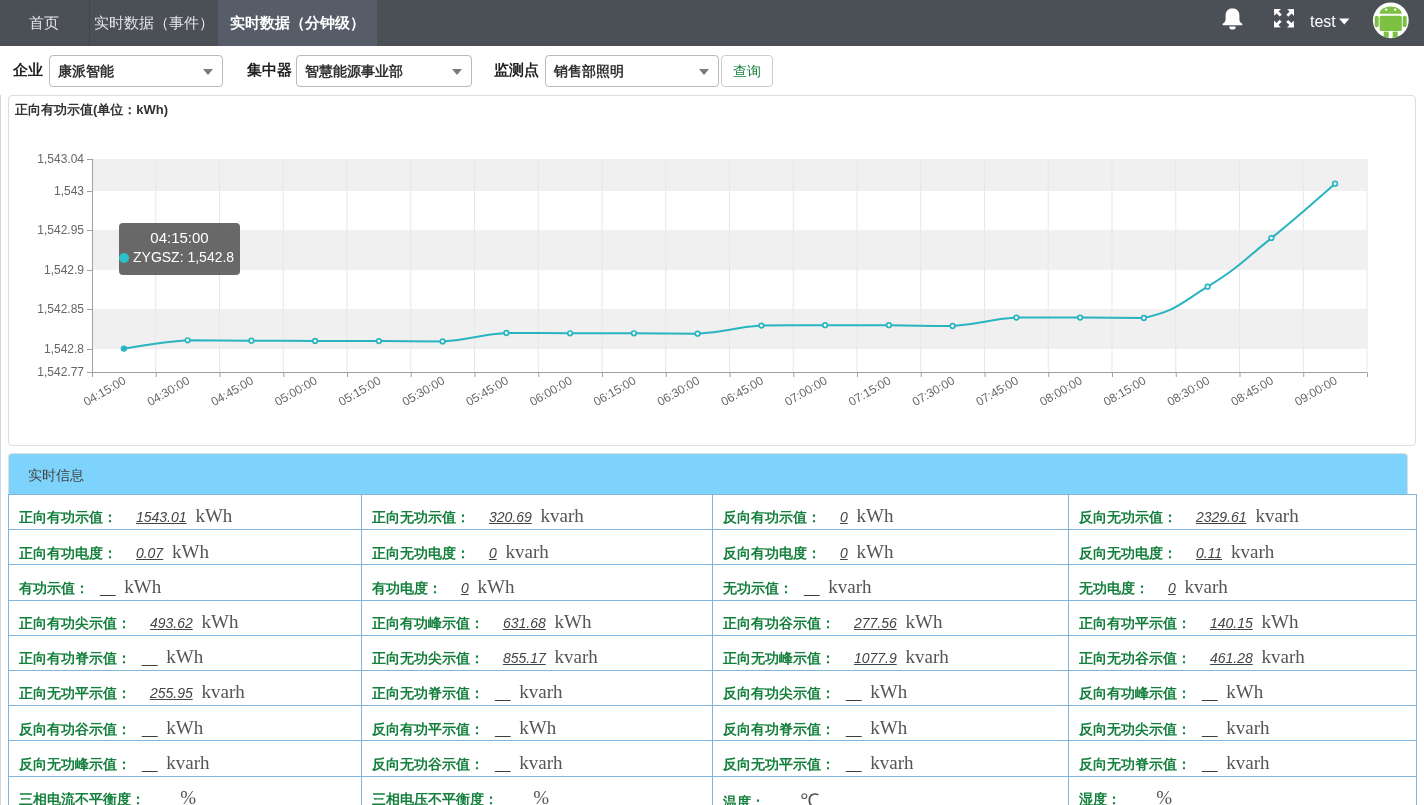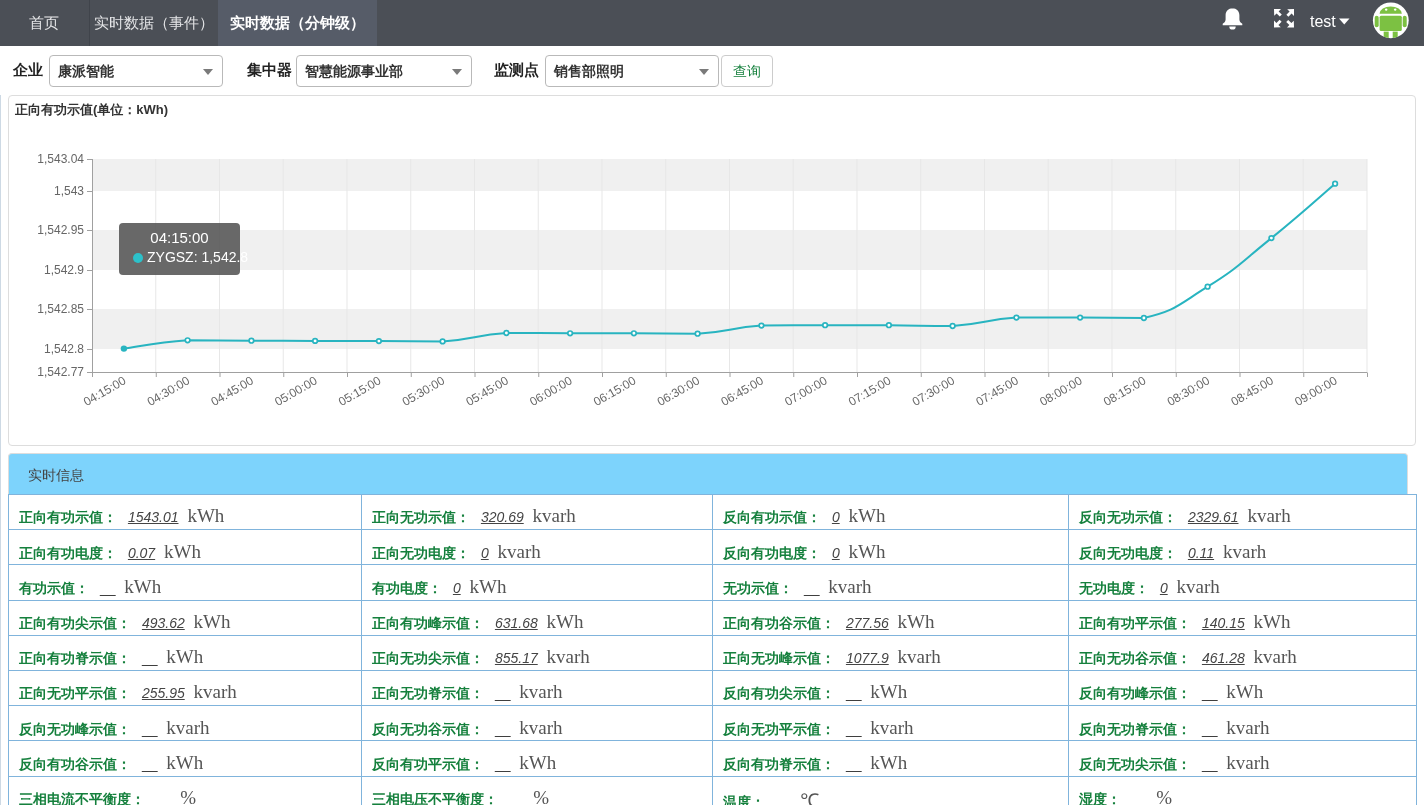--- a/index.html
+++ b/index.html
@@ -16,29 +16,29 @@
 .filters { position:absolute; left:0; top:46px; width:1424px; height:49px; background:#fff; }
 .flabel { position:absolute; top:15px; font-size:15px; font-weight:bold; color:#222; }
 .sel { position:absolute; top:9px; height:32px; border:1px solid #b9b9b9; border-radius:4px; background:#fff; font-size:14px; color:#333; line-height:30px; padding-left:8px;font-weight:bold; }
 .sel .car { position:absolute; right:9px; top:13px; width:0; height:0; border-left:5px solid transparent; border-right:5px solid transparent; border-top:6px solid #7a7a7a; }
 .btn { position:absolute; left:721px; top:9px; width:52px; height:32px; border:1px solid #ccc; border-radius:4px; background:#fff; font-size:14px; color:#15803d; line-height:30px; text-align:center; }
 
 .panel { position:absolute; left:8px; top:95px; width:1408px; height:351px; background:#fff; border:1px solid #ddd; border-radius:4px; }
 .ptitle { position:absolute; left:6px; top:5px; font-size:13px; font-weight:bold; color:#333; }
 .tooltip { position:absolute; left:110px; top:127px; width:121px; height:52px; background:rgba(84,84,84,0.88); border-radius:4px; color:#fff; font-size:15px; }
 .tooltip .l1 { text-align:center; margin-top:6px; }
-.tooltip .l2 { margin-top:3px; padding-left:14px; white-space:nowrap; font-size:14px; }
+.tooltip .l2 { margin-top:3px; padding-left:0; white-space:nowrap; font-size:14px; }
 .tooltip .dot { display:inline-block; width:10px; height:10px; border-radius:5px; background:#2cc1ca; margin-right:4px; vertical-align:-1px; }
 
 .infohead { position:absolute; left:8px; top:453px; width:1400px; height:41px; background:#7dd3fc; border:1px solid #ddd; border-bottom:none; border-radius:4px 4px 0 0; }
 .infohead span { position:absolute; left:19px; top:13px; font-size:14px; color:#444; }
 table.info { position:absolute; left:8px; top:494px; width:1408px; border-collapse:collapse; table-layout:fixed; }
 table.info td { border:1px solid #80b4dc; height:35.2px; vertical-align:top; padding-top:10.4px; padding-left:10px; font-size:14px; color:#333; white-space:nowrap; }
 table.info b { color:#15803d; }
-table.info i { text-decoration:underline; color:#444; font-size:14px; margin-left:7px; }
+table.info i { text-decoration:underline; color:#444; font-size:14px; margin-left:15px; }
 table.info .u { color:#555; font-size:19px; font-style:normal; text-decoration:none; margin-left:5px;font-family:Liberation Serif, serif; }
 table.info .e { font-style:normal; color:#333; margin-left:7px; }
 </style>
 </head>
 <body>
 <div class="nav"></div>
 <div class="edge"></div>
 <div style="position:absolute;left:0;top:46px;width:1424px;height:8px;background:linear-gradient(#e9edf2,#ffffff)"></div>
 <div style="position:absolute;left:0;top:54px;width:1424px;height:1px;background:#ececec"></div>
 <div class="nav" style="background:none">
@@ -260,31 +260,31 @@
         <td><b>正向无功峰示值：</b> <i>1077.9</i> <span class="u">kvarh</span></td>
         <td><b>正向无功谷示值：</b> <i>461.28</i> <span class="u">kvarh</span></td>
       </tr>
 <tr>
         <td><b>正向无功平示值：</b> <i>255.95</i> <span class="u">kvarh</span></td>
         <td><b>正向无功脊示值：</b> <span class="e">__</span> <span class="u">kvarh</span></td>
         <td><b>反向有功尖示值：</b> <span class="e">__</span> <span class="u">kWh</span></td>
         <td><b>反向有功峰示值：</b> <span class="e">__</span> <span class="u">kWh</span></td>
       </tr>
 <tr>
+        <td><b>反向有功谷示值：</b> <span class="e">__</span> <span class="u">kWh</span></td>
+        <td><b>反向有功平示值：</b> <span class="e">__</span> <span class="u">kWh</span></td>
+        <td><b>反向有功脊示值：</b> <span class="e">__</span> <span class="u">kWh</span></td>
+        <td><b>反向无功尖示值：</b> <span class="e">__</span> <span class="u">kvarh</span></td>
+      </tr>
+<tr>
         <td><b>反向无功峰示值：</b> <span class="e">__</span> <span class="u">kvarh</span></td>
         <td><b>反向无功谷示值：</b> <span class="e">__</span> <span class="u">kvarh</span></td>
         <td><b>反向无功平示值：</b> <span class="e">__</span> <span class="u">kvarh</span></td>
         <td><b>反向无功脊示值：</b> <span class="e">__</span> <span class="u">kvarh</span></td>
       </tr>
 <tr>
-        <td><b>反向有功谷示值：</b> <span class="e">__</span> <span class="u">kWh</span></td>
-        <td><b>反向有功平示值：</b> <span class="e">__</span> <span class="u">kWh</span></td>
-        <td><b>反向有功脊示值：</b> <span class="e">__</span> <span class="u">kWh</span></td>
-        <td><b>反向无功尖示值：</b> <span class="e">__</span> <span class="u">kvarh</span></td>
-      </tr>
-<tr>
         <td><b>三相电流不平衡度：</b> <span class="e">__</span> <span class="u">%</span></td>
         <td><b>三相电压不平衡度：</b> <span class="e">__</span> <span class="u">%</span></td>
         <td><b>温度：</b> <span class="e">__</span> <span class="u">℃</span></td>
         <td><b>湿度：</b> <span class="e">__</span> <span class="u">%</span></td>
       </tr>
 </tbody>
   </table>
 
 </body></html>

